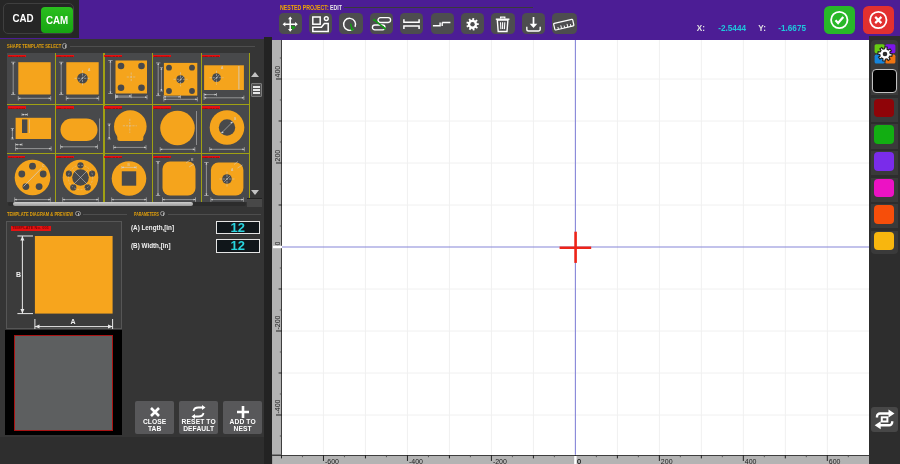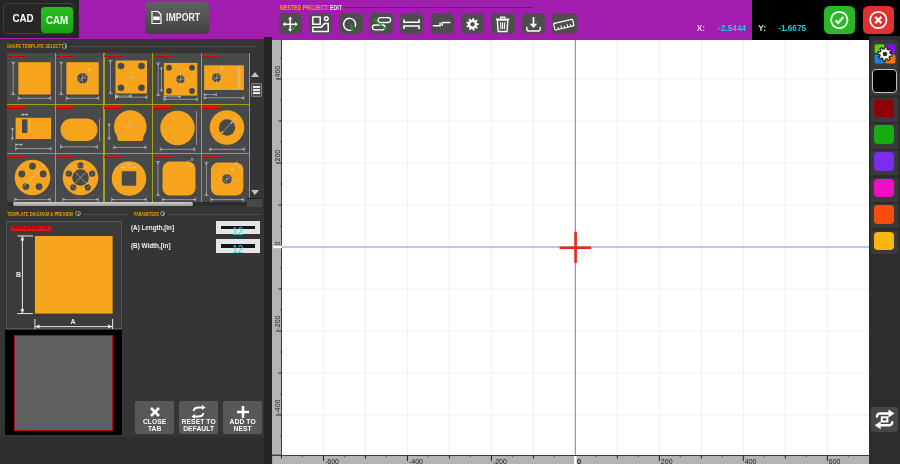--- a/index.html
+++ b/index.html
@@ -1,20 +1,20 @@
 <!DOCTYPE html>
 <html><head><meta charset="utf-8">
 <style>
 * { margin:0; padding:0; box-sizing:border-box; }
 html,body { width:900px; height:464px; overflow:hidden; background:#000;
   font-family:"Liberation Sans", sans-serif; }
 #app { position:relative; width:900px; height:464px; }
 .abs { position:absolute; }
 
-#topbar { position:absolute; left:0; top:0; width:752px; height:40px; background:#a21caf; }
+#topbar { position:absolute; left:0; top:0; width:900px; height:40px; background:#4c1d95; }
 #cadcam { position:absolute; left:2.8px; top:3.4px; width:71.5px; height:30.5px; background:#262626;
   border:1px solid #3f3f3f; border-radius:5px; }
 #cad { position:absolute; left:0; top:0; width:38px; height:28.5px; line-height:28.5px; text-align:center;
   color:#fff; font-weight:bold; font-size:11.5px; transform:scaleX(0.85); transform-origin:50% 50%; }
 #cam { position:absolute; left:37.2px; top:2.6px; width:32.4px; height:26.4px; line-height:26.4px; text-align:center;
   background:linear-gradient(#2abf1e,#17a412); border-radius:4px; color:#fff; font-weight:bold; font-size:11.5px; }
 .topbtn { position:absolute; top:1.8px; height:32.4px; background:linear-gradient(#616161,#424242);
   border-radius:3px; color:#f0f0f0; font-weight:bold; font-size:10px; display:flex; align-items:center; justify-content:flex-start; padding-left:6px; gap:4px; }
 .topbtn span { transform:scaleX(0.88); transform-origin:0 50%; }
 #shapestab span { transform:scaleX(0.89); transform-origin:0 50%; }
@@ -46,22 +46,22 @@
 #hscroll { position:absolute; left:7.5px; top:201.8px; width:238px; height:4.6px; background:#2c2c2c; border-radius:2px; }
 #hthumb { position:absolute; left:5.5px; top:0.6px; width:180px; height:3.4px; background:linear-gradient(#cfcfcf,#9a9a9a); border-radius:2px; }
 #cornerbox { position:absolute; left:246.5px; top:198.4px; width:15.5px; height:8.8px; background:#484848; border-top:1.9px solid #232323; }
 
 #diag { position:absolute; left:6.4px; top:221px; width:116px; height:107.6px; background:#3b3b3b; border:1px solid #565656; }
 #diagtag { position:absolute; left:3.2px; top:3.6px; background:#e51212; color:#7d0505; font-size:3.85px; font-weight:bold; padding:0.7px 1.6px 0.9px 1.6px; letter-spacing:0.1px; }
 #prev { position:absolute; left:5.4px; top:330.4px; width:116.6px; height:104.6px; background:#000; }
 #prevsq { position:absolute; left:8.6px; top:4.2px; width:99px; height:96.7px; background:#5d5f60; border:1.4px solid #a81212; }
 
 .plabel { position:absolute; color:#f2f2f2; font-weight:bold; font-size:7px; white-space:nowrap; transform:scaleX(0.9); transform-origin:0 0; }
-.pinput { position:absolute; left:216px; width:43.5px; height:13.8px; background:#10161a; border:5px solid #e5e5e5;
-  color:#28d4de; font-weight:normal; font-size:10px; text-align:center; line-height:12.5px; }
+.pinput { position:absolute; left:216px; width:43.5px; height:13.8px; background:#10161a; border:1px solid #e5e5e5;
+  color:#28d4de; font-weight:bold; font-size:13px; text-align:center; line-height:12.5px; }
 
 .bbtn { position:absolute; top:401px; width:39.3px; height:33px; background:#58585a; border-radius:2px; text-align:center; }
 .bbtn .txt { position:absolute; left:0; top:17px; width:100%; font-size:6.7px; font-weight:bold; color:#fff; line-height:7px; letter-spacing:0.1px; }
 
 #canvas { position:absolute; left:281.6px; top:40px; width:587.2px; height:414.7px; background:#fff; }
 #bruler { position:absolute; left:271.6px; top:454.7px; width:597.2px; height:9.3px; }
 #lruler { position:absolute; left:271.6px; top:40px; width:10px; height:414.7px; }
 
 #sidebar { position:absolute; left:868.8px; top:36px; width:31.2px; height:428px; background:#2d2d2d; }
 #swcont { position:absolute; left:871px; top:40px; width:27px; height:214.4px; background:#3a3a3a; border-radius:4px; }
@@ -69,27 +69,20 @@
 #blacksw { position:absolute; left:872.2px; top:69.4px; width:24.9px; height:24.1px; background:#000; border:1.3px solid #c2c2c2; border-radius:4px; }
 #repbtn { position:absolute; left:870.8px; top:407.1px; width:27.2px; height:24.8px; background:#474747; border-radius:3px; }
 </style></head>
 <body>
 <div id="app">
   <div id="topbar">
     <div style="position:absolute;left:0;top:0;width:79px;height:38px;background:#262626"></div>
     <div id="cadcam">
         <div id="cad">CAD</div>
         <div id="cam"><span style="display:inline-block;transform:scaleX(0.85)">CAM</span></div>
-      </div>
-    <div class="topbtn" style="left:144.5px;width:64.5px">
-      <svg width="11" height="13" viewBox="0 0 11 13">
-          <path d="M1 0.5 h6 l3 3 v9 h-9 z" fill="none" stroke="#fff" stroke-width="1.2"></path>
-          <rect x="2.3" y="5.5" width="6.4" height="3.6" fill="#fff"></rect>
-        </svg>
-      <span>IMPORT</span>
       </div>
     <div id="nestlbl">NESTED PROJECT: <span>EDIT</span></div>
     <div id="nestline"></div>
     <div class="tbtn" style="left:278.6px;width:23.3px"><svg width="23" height="21.5" viewBox="0 0 23 21.5">
           <path d="M11.2 5.6 v11.2 M5.6 11.2 h11.2" stroke="#fff" stroke-width="1.5" fill="none"></path>
           <path d="M11.2 3.6 l-2.2 2.7 h4.4 z M11.2 18.8 l-2.2 -2.7 h4.4 z M3.6 11.2 l2.7 -2.2 v4.4 z M18.8 11.2 l-2.7 -2.2 v4.4 z" fill="#fff"></path>
           <path d="M11.9 12.6 l4.9 1.5 -3.3 3.2 z" fill="#14a014"></path>
         </svg></div>
       <div class="tbtn" style="left:309.0px;width:23.3px"><svg width="23" height="21.5" viewBox="0 0 23 21.5">
           <rect x="3.8" y="4" width="7.4" height="7.2" fill="none" stroke="#fff" stroke-width="1.5"></rect>

